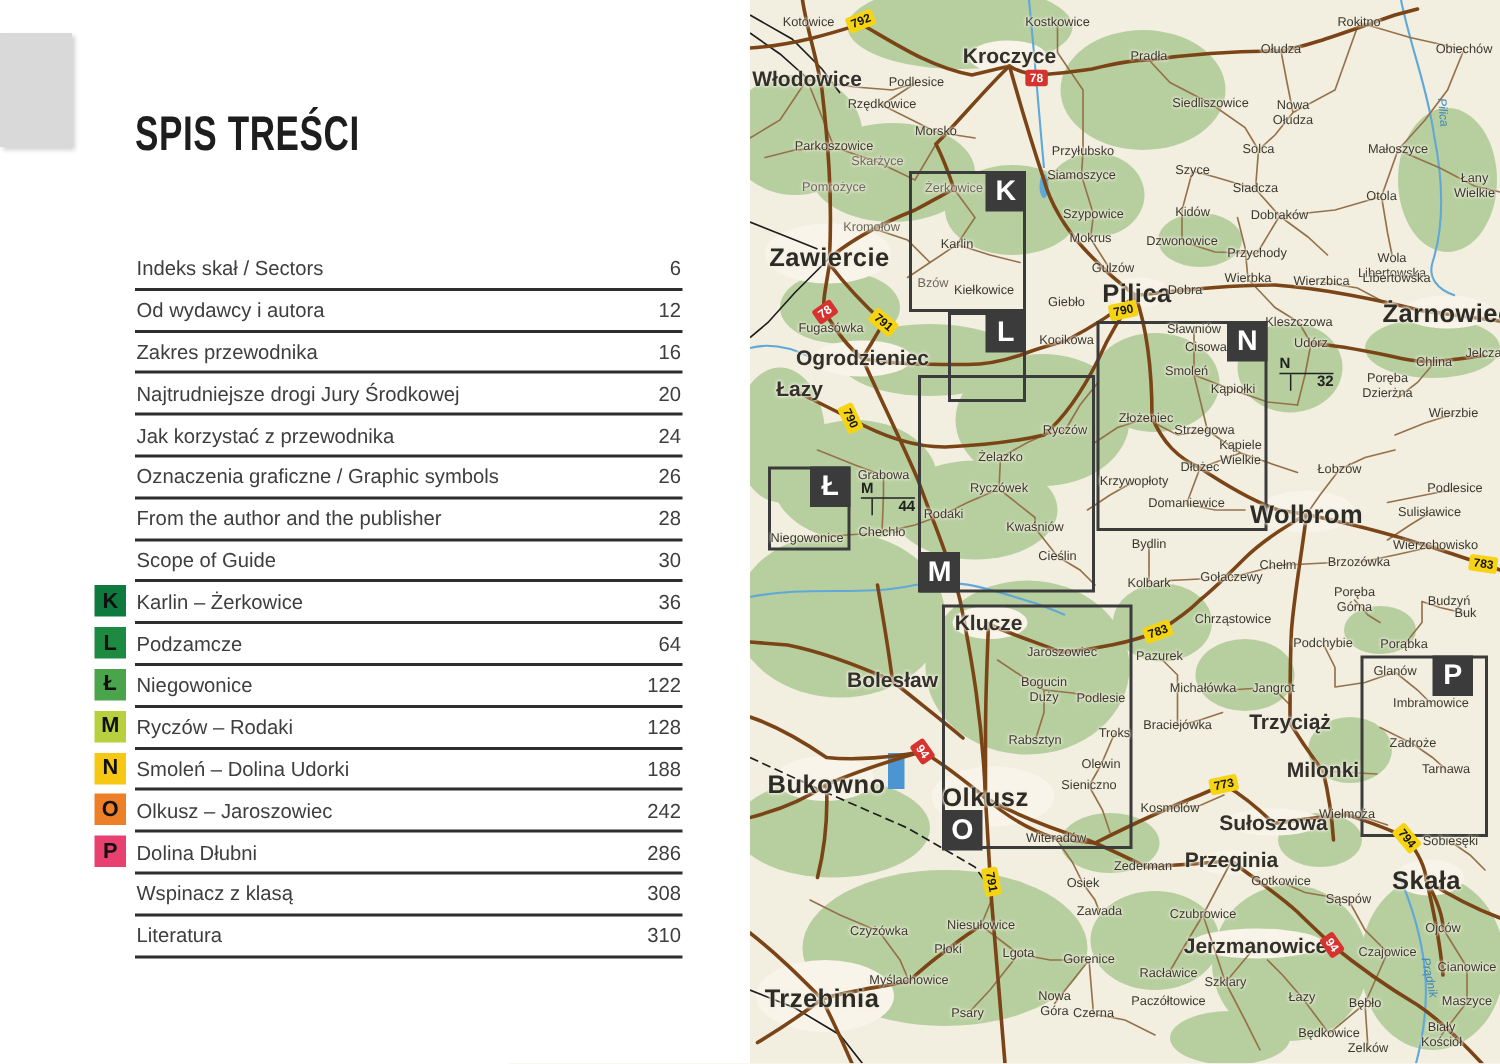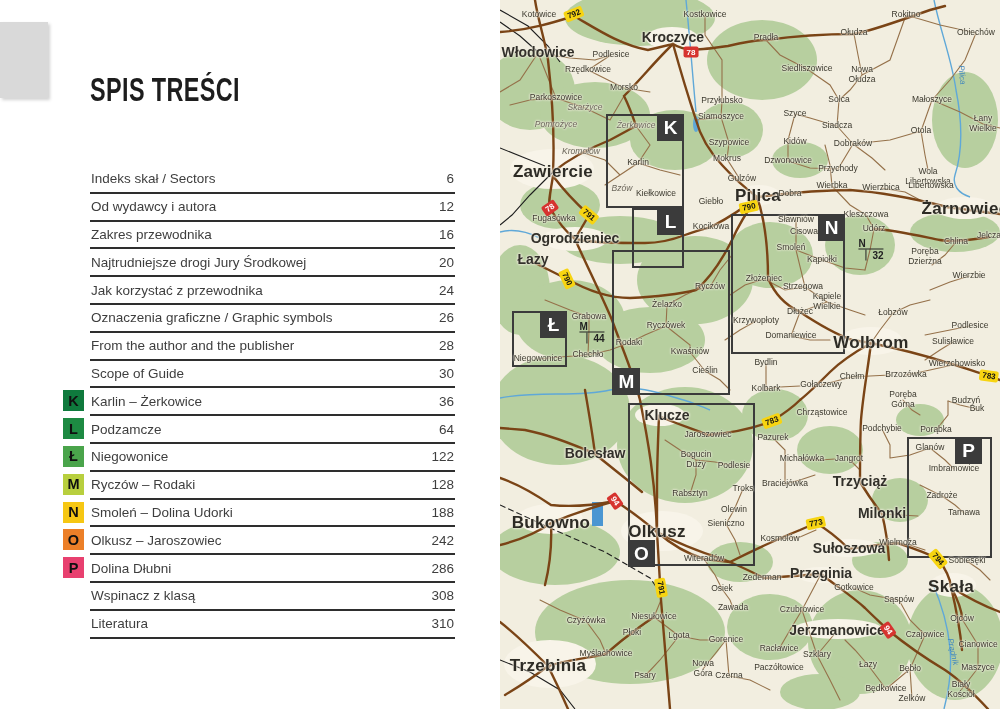--- a/index.html
+++ b/index.html
@@ -23,34 +23,34 @@
   
   .map{position:absolute;left:500px;top:0;width:500px;height:709px;background:#f2eee0;overflow:hidden;}
   .map svg{position:absolute;left:0;top:0;}
   .overlay{position:absolute;left:0;top:0;width:500px;height:709px;}
 
   .mlabel{position:absolute;transform:translate(-50%,-50%);font-size:8.5px;color:#3b382d;
           white-space:pre-line;text-align:center;line-height:1.12;
           text-shadow:0 0 2px #f2eee1,0 0 2px #f2eee1,0 0 3px #f2eee1;pointer-events:none;}
   .mlabel.town{font-weight:700;font-size:14px;color:#32302a;}
   .mlabel.city{font-weight:700;font-size:17px;letter-spacing:.3px;color:#2d2b25;text-align:right;}
-  .mlabel.italic{font-style:italic;color:#6c675b;}
+  .mlabel.italic{color:#6c675b;}
   .mlabel.river{font-style:italic;color:#3f86bd;font-size:8px;text-shadow:none;}
 
   .rbox{position:absolute;border:2.5px solid #3b3b3b;box-sizing:border-box;}
   .marker{position:absolute;width:27px;height:27px;background:#3b3b3b;color:#fff;
           display:flex;align-items:center;justify-content:center;
           font-weight:700;font-size:19px;}
   .mbadge{position:absolute;height:11px;line-height:11px;padding:0 3px;border-radius:2px;
           font-size:8px;font-weight:700;}
   .mbadge.yellow{background:#f7d411;color:#141414;}
   .mbadge.red{background:#d6332f;color:#fff;}
   .secsym{position:absolute;transform:translate(-50%,-50%);font-size:10px;font-weight:700;color:#222;}
   .secsym .sl{display:block;border-bottom:1.5px solid #222;padding:0 4px 0 0;}
-  .secsym .sn{display:block;border-left:1.5px solid #222;margin-left:7px;padding-left:6px;}
+  .secsym .sn{display:block;border-left:1.5px solid #222;margin-left:7px;padding-left:17px;}
 </style>
 </head>
 <body>
 
 <div class="corner-block"></div>
 <h1 class="page-title">SPIS TREŚCI</h1>
 
 <div class="toc">
   <div class="toc-row">
 
@@ -368,21 +368,21 @@
       <div class="mlabel" style="left: 205px; top: 371px;">Cieślin</div>
       <div class="mlabel" style="left: 352px; top: 377px;">Chełm</div>
       <div class="mlabel" style="left: 406px; top: 375px;">Brzozówka</div>
       <div class="mlabel" style="left: 457px; top: 364px;">Wierzchowisko</div>
       <div class="mlabel" style="left: 321px; top: 385px;">Gołaczewy</div>
       <div class="mlabel" style="left: 403px; top: 400px;">Poręba
 Górna</div>
       <div class="mlabel" style="left: 448px; top: 401px; padding-left: 36px;">Budzyń</div>
       <div class="mlabel" style="left: 477px; top: 409px;">Buk</div>
       <div class="mlabel" style="left: 322px; top: 413px;">Chrząstowice</div>
-      <div class="mlabel town" style="left: 159px; top: 416px; padding-left: 16px;">Klucze</div>
+      <div class="mlabel town" style="left: 159px; top: 416px;">Klucze</div>
       <div class="mlabel" style="left: 208px; top: 435px;">Jaroszowiec</div>
       <div class="mlabel" style="left: 273px; top: 438px;">Pazurek</div>
       <div class="mlabel" style="left: 382px; top: 429px;">Podchybie</div>
       <div class="mlabel" style="left: 436px; top: 430px;">Porąbka</div>
       <div class="mlabel" style="left: 430px; top: 448px;">Glanów</div>
       <div class="mlabel" style="left: 196px; top: 460px;">Bogucin
 Duży</div>
       <div class="mlabel" style="left: 234px; top: 466px;">Podlesie</div>
       <div class="mlabel town" style="left: 95px; top: 454px;">Bolesław</div>
       <div class="mlabel" style="left: 302px; top: 459px;">Michałówka</div>

